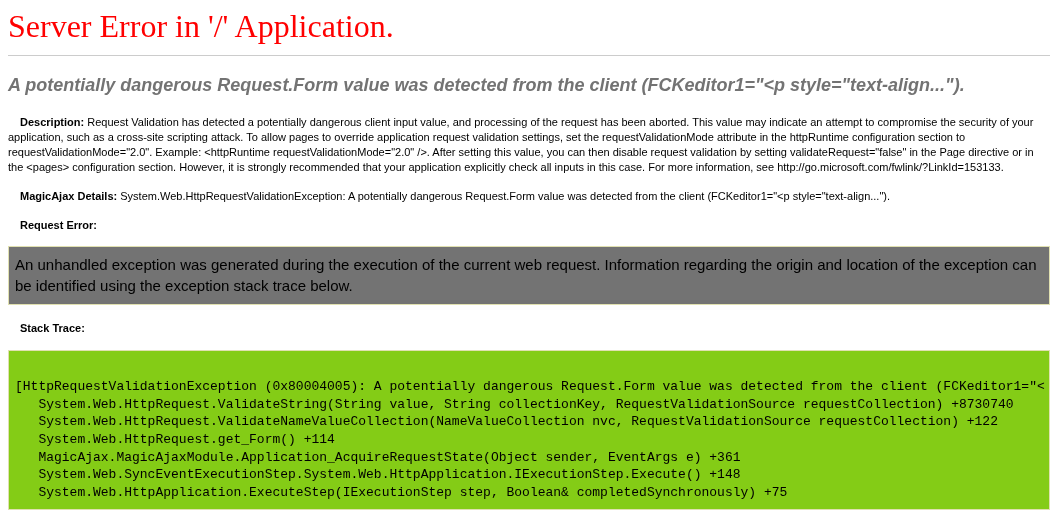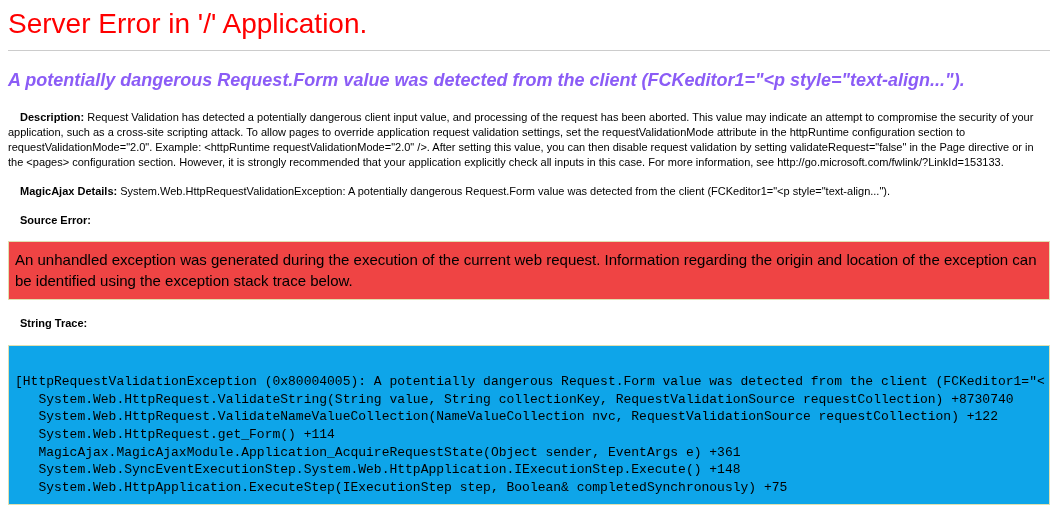--- a/index.html
+++ b/index.html
@@ -4,60 +4,60 @@
   <style>
     body {
       font-family: Verdana, Arial, sans-serif;
       font-size: 11px;
       margin: 0;
       padding: 8px;
       color: #000;
       background: #fff;
     }
     h1 {
-      font-family: Liberation Sans, sans-serif;
+      font-family: Liberation Serif, serif;
       font-weight: normal;
       color: red;
-      font-size: 28px;
+      font-size: 32px;
       margin: 0 0 4px 0;
     }
     .page-title {
       padding-bottom: 6px;
       border-bottom: 1px solid #ccc;
       margin-bottom: 18px;
     }
     h2 {
       font-family: Verdana, Arial, sans-serif;
       font-style: italic;
-      color: #8b5cf6;
+      color: #737373;
       font-size: 18px;
       font-weight: bold;
       margin: 0 0 18px 0;
       line-height: 1.3;
     }
     .label {
       font-weight: bold;
       padding-left: 12px;
     }
     .block {
       margin-bottom: 14px;
       line-height: 1.35;
     }
     .source-error-box {
-      background: #ef4444;
+      background: #737373;
       border: 1px solid #e0e0b0;
       padding: 8px 6px;
       font-family: Verdana, Arial, sans-serif;
       font-size: 15px;
       line-height: 1.35;
       color: #000;
       margin-bottom: 16px;
     }
     .stack-trace-box {
-      background: #0ea5e9;
+      background: #84cc16;
       border: 1px solid #e0e0b0;
       padding: 10px 6px 8px 6px;
       font-family: Consolas, "Courier New", monospace;
       font-size: 13px;
       line-height: 1.35;
       white-space: pre;
       overflow: hidden;
       color: #000;
     }
   </style>
@@ -72,27 +72,27 @@
 
 <div class="block">
   <span class="label">Description:</span><span> Request Validation has detected a potentially dangerous client input value, and processing of the request has been aborted. This value may indicate an attempt to compromise the security of your application, such as a cross-site scripting attack. To allow pages to override application request validation settings, set the requestValidationMode attribute in the httpRuntime configuration section to requestValidationMode="2.0". Example: &lt;httpRuntime requestValidationMode="2.0" /&gt;. After setting this value, you can then disable request validation by setting validateRequest="false" in the Page directive or in the &lt;pages&gt; configuration section. However, it is strongly recommended that your application explicitly check all inputs in this case. For more information, see http://go.microsoft.com/fwlink/?LinkId=153133.</span>
 </div>
 
 <div class="block">
   <span class="label">MagicAjax Details:</span><span> System.Web.HttpRequestValidationException: A potentially dangerous Request.Form value was detected from the client (FCKeditor1="&lt;p style="text-align...").</span>
 </div>
 
 <div class="block">
-  <span class="label">Source Error:</span>
+  <span class="label">Request Error:</span>
 </div>
 
 <div class="source-error-box">An unhandled exception was generated during the execution of the current web request. Information regarding the origin and location of the exception can be identified using the exception stack trace below.</div>
 
 <div class="block">
-  <span class="label">String Trace:</span>
+  <span class="label">Stack Trace:</span>
 </div>
 
 <div class="stack-trace-box">
 [HttpRequestValidationException (0x80004005): A potentially dangerous Request.Form value was detected from the client (FCKeditor1="&lt;
    System.Web.HttpRequest.ValidateString(String value, String collectionKey, RequestValidationSource requestCollection) +8730740
    System.Web.HttpRequest.ValidateNameValueCollection(NameValueCollection nvc, RequestValidationSource requestCollection) +122
    System.Web.HttpRequest.get_Form() +114
    MagicAjax.MagicAjaxModule.Application_AcquireRequestState(Object sender, EventArgs e) +361
    System.Web.SyncEventExecutionStep.System.Web.HttpApplication.IExecutionStep.Execute() +148
    System.Web.HttpApplication.ExecuteStep(IExecutionStep step, Boolean&amp; completedSynchronously) +75

